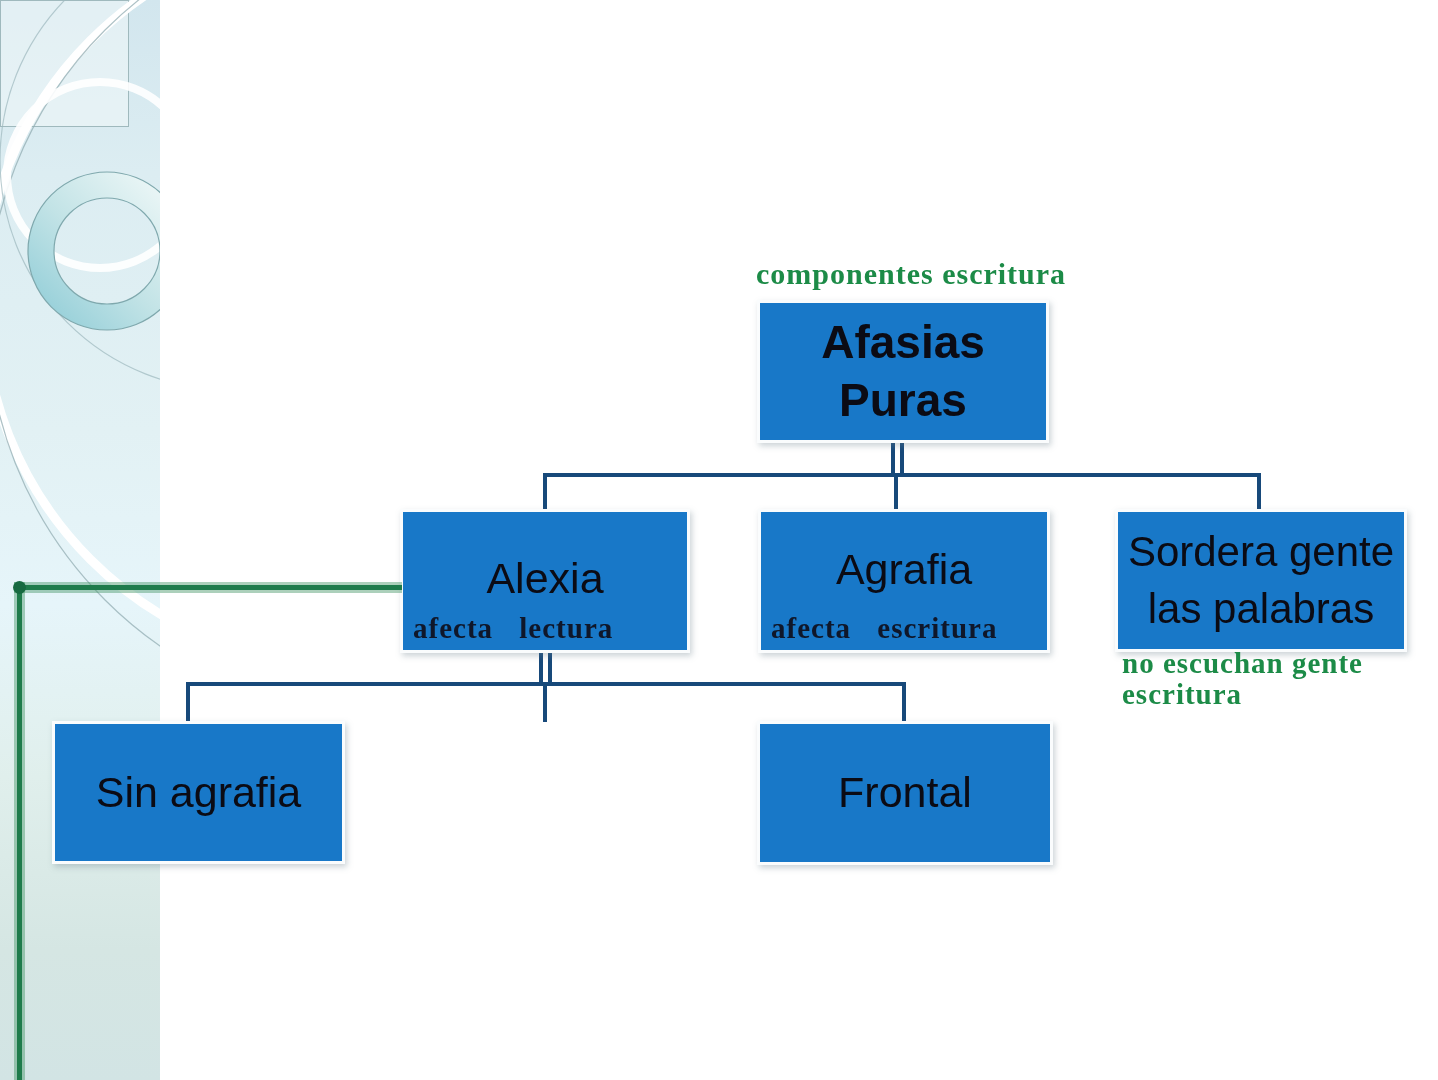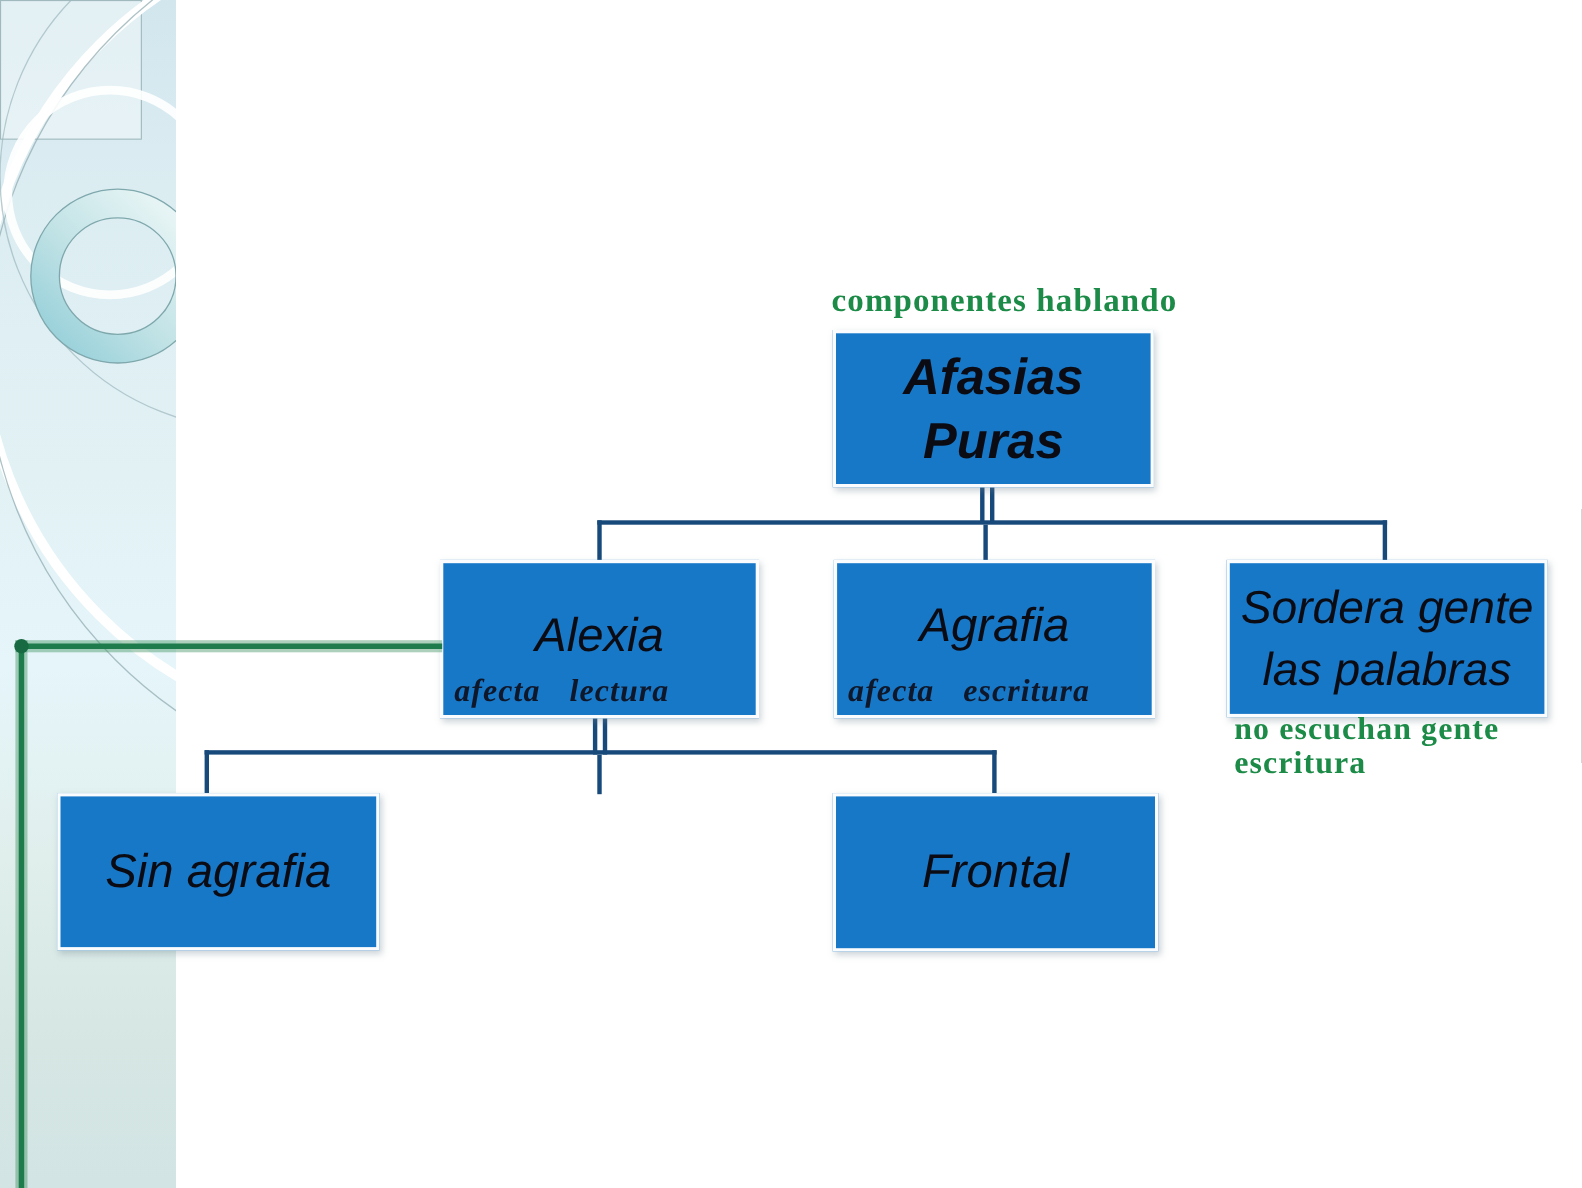--- a/index.html
+++ b/index.html
@@ -35,21 +35,20 @@
   .conn { position: absolute; background: #17497A; z-index: 1; }
 
   
   .box {
     position: absolute;
     background: #1878C8;
     border: 3px solid #FAFCFD;
     box-shadow: 2px 3px 6px rgba(110,130,140,0.35);
     display: flex; align-items: center; justify-content: center;
     z-index: 2;
-    font-style: italic;
   }
   .box .label {
     color: #0B0B14;
     font-size: 43px;
     line-height: 1.3;
     text-align: center;
     white-space: pre-line;
   }
   .box .label.bold { font-weight: bold; font-size: 46px; line-height: 1.25; }
   .box .label.two-line { font-size: 42px; line-height: 1.35; }
@@ -118,21 +117,21 @@
   <div class="conn" style="left:894px;top:477px;width:4px;height:33px;"></div>
   <div class="conn" style="left:1257px;top:473px;width:4px;height:37px;"></div>
 
   <div class="conn" style="left:539px;top:653px;width:4px;height:33px;"></div>
   <div class="conn" style="left:548px;top:653px;width:4px;height:33px;"></div>
   <div class="conn" style="left:186px;top:682px;width:720px;height:4px;"></div>
   <div class="conn" style="left:186px;top:682px;width:4px;height:40px;"></div>
   <div class="conn" style="left:543px;top:686px;width:4px;height:36px;"></div>
   <div class="conn" style="left:902px;top:682px;width:4px;height:40px;"></div>
 
-  <div class="annotation-green annotation-top hand">componentes hablando</div>
+  <div class="annotation-green annotation-top hand">componentes escritura</div>
 
   <div class="box" style="left:757px;top:300px;width:292px;height:143px;">
     <span class="label bold">Afasias
 Puras</span>
   </div>
 
   <div class="box" style="left:400px;top:509px;width:290px;height:144px;">
     <span class="label" style="margin-bottom:5px;">Alexia</span>
     <span class="hand hand-white">afecta lectura</span>
   </div>

